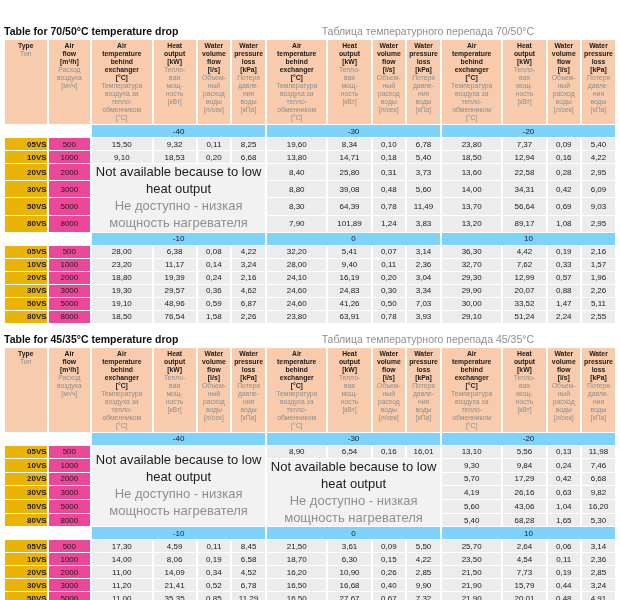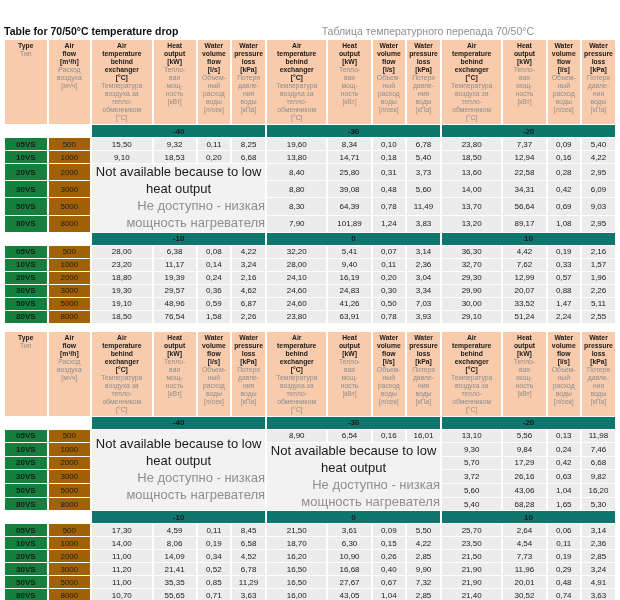--- a/index.html
+++ b/index.html
@@ -9,28 +9,28 @@
   .ttl .en{font-weight:bold;font-size:10.5px;color:#111;}
   .ttl .ru{font-weight:normal;font-size:10.5px;color:#8f8f8f;padding-right:82px;}
   table{width:100%;border-collapse:collapse;table-layout:fixed;}
   td{border:1px solid #fff;border-left-width:2px;border-right-width:2px;
      text-align:center;vertical-align:middle;font-size:8px;color:#1a1a1a;
      padding:0;height:12px;line-height:11px;overflow:hidden;}
   td.h{background:#F7CBAC;vertical-align:top;padding:2px 0 2px 0;height:auto;
        font-size:6.8px;line-height:1.18;}
   td.h .en{display:block;font-weight:bold;white-space:pre-line;color:#1a1a1a;}
   td.h .ru{display:block;white-space:pre-line;color:#8f8f8f;}
-  td.band{background:#0f766e;font-weight:bold;}
+  td.band{background:#7dd3fc;font-weight:normal;}
   td.blank{background:#ffffff;}
-  td.typ{background:#15803d;font-weight:bold;}
-  td.afl{background:#a16207;}
+  td.typ{background:#eab308;font-weight:bold;text-align:right;}
+  td.afl{background:#ec4899;}
   td.v{background:#ECECEC;}
   td.na{background:#F2F2F2;font-size:13px;line-height:1.3;vertical-align:middle;}
   td.na .en{display:block;color:#1a1a1a;}
-  td.na .ru{display:block;color:#8f8f8f;text-align:right;}
+  td.na .ru{display:block;color:#8f8f8f;}
   .spacer{height:7px;}
 </style>
 </head>
 <body>
 
 <div class="wrap">
 
   <div class="ttl">
     <span class="en">Table for 70/50°C temperature drop</span>
     <span class="ru">Таблица температурного перепада 70/50°C</span>
@@ -395,20 +395,24 @@
       <td class="v">29,10</td>
       <td class="v">51,24</td>
       <td class="v">2,24</td>
       <td class="v">2,55</td>
     </tr>
   </tbody>
     </table>
 
   <div class="spacer"></div>
 
+  <div class="ttl">
+    <span class="en">Table for 45/35°C temperature drop</span>
+    <span class="ru">Таблица температурного перепада 45/35°C</span>
+  </div>
 
   <table>
     <colgroup>
       <col style="width:7.1%">
         <col style="width:7.1%">
       <col style="width:10%">
         <col style="width:7.2%">
         <col style="width:5.6%">
         <col style="width:5.7%">
       <col style="width:10%">
@@ -608,21 +612,21 @@
       <td class="typ">20VS</td>
       <td class="afl">2000</td>
       <td class="v">5,70</td>
       <td class="v">17,29</td>
       <td class="v">0,42</td>
       <td class="v">6,68</td>
     </tr>
     <tr>
       <td class="typ">30VS</td>
       <td class="afl">3000</td>
-      <td class="v">3,72</td>
+      <td class="v">4,19</td>
       <td class="v">26,16</td>
       <td class="v">0,63</td>
       <td class="v">9,82</td>
     </tr>
     <tr>
       <td class="typ">50VS</td>
       <td class="afl">5000</td>
       <td class="v">5,60</td>
       <td class="v">43,06</td>
       <td class="v">1,04</td>
@@ -697,22 +701,22 @@
       <td class="afl">3000</td>
       <td class="v">11,20</td>
       <td class="v">21,41</td>
       <td class="v">0,52</td>
       <td class="v">6,78</td>
       <td class="v">16,50</td>
       <td class="v">16,68</td>
       <td class="v">0,40</td>
       <td class="v">9,90</td>
       <td class="v">21,90</td>
-      <td class="v">11,96</td>
-      <td class="v">0,29</td>
+      <td class="v">15,79</td>
+      <td class="v">0,44</td>
       <td class="v">3,24</td>
     </tr>
     <tr>
       <td class="typ">50VS</td>
       <td class="afl">5000</td>
       <td class="v">11,00</td>
       <td class="v">35,35</td>
       <td class="v">0,85</td>
       <td class="v">11,29</td>
       <td class="v">16,50</td>

